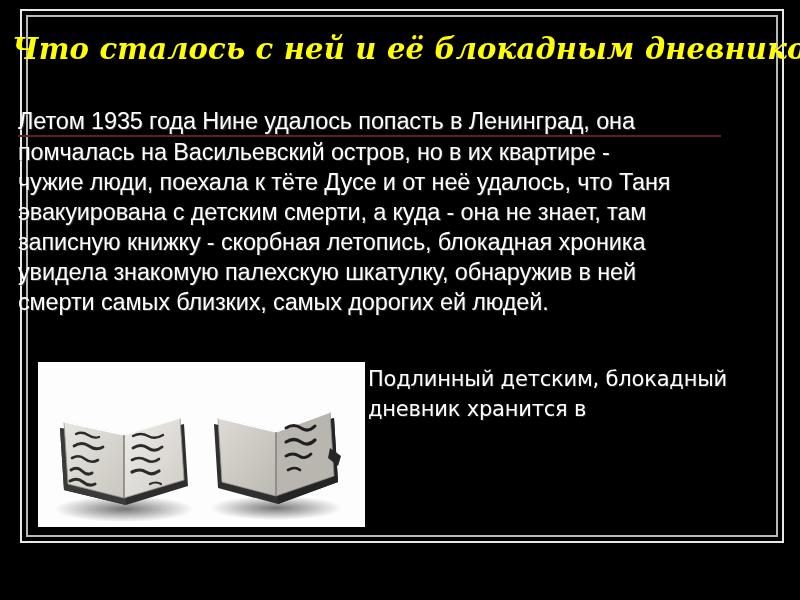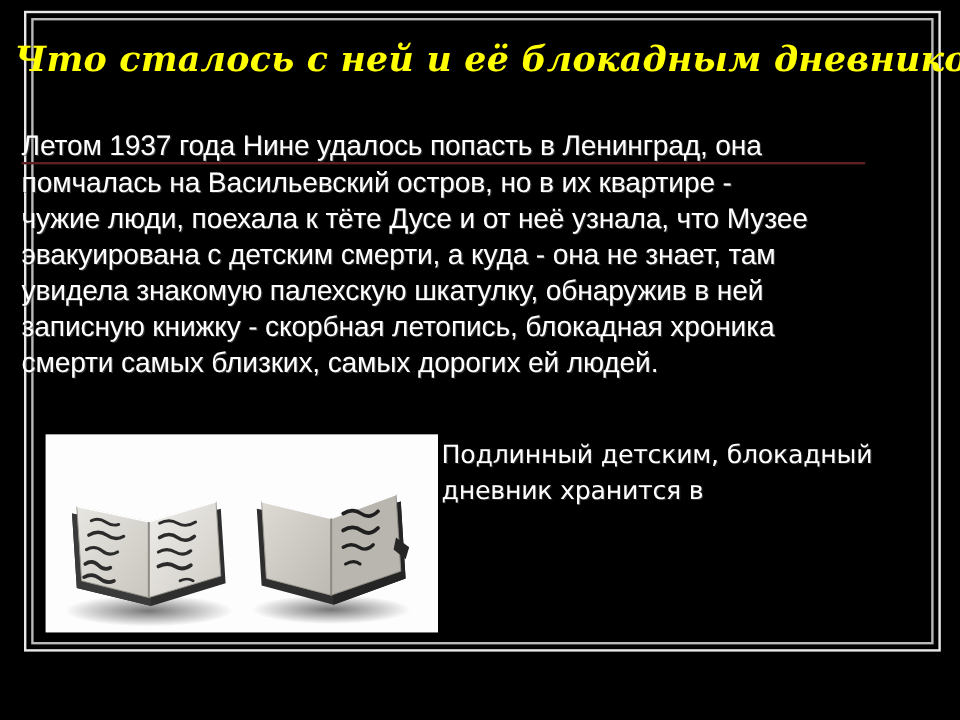--- a/index.html
+++ b/index.html
@@ -124,26 +124,26 @@
 
 <div id="slide">
 
   <div id="frame-outer">
     <div id="frame-inner"></div>
   </div>
 
   <div id="title">Что сталось с ней и её блокадным дневником?</div>
 
   <div id="body-text">
-    <span class="ln underlined">Летом 1937 года Нине удалось попасть в Ленинград, она</span>
+    <span class="ln underlined">Летом 1935 года Нине удалось попасть в Ленинград, она</span>
     <span class="ln">помчалась на Васильевский остров, но в их квартире -</span>
-    <span class="ln">чужие люди, поехала к тёте Дусе и от неё узнала, что Музее</span>
+    <span class="ln">чужие люди, поехала к тёте Дусе и от неё удалось, что Таня</span>
     <span class="ln">эвакуирована с детским смерти, а куда - она не знает, там</span>
+    <span class="ln">записную книжку  - скорбная летопись, блокадная хроника</span>
     <span class="ln">увидела  знакомую палехскую шкатулку, обнаружив в ней</span>
-    <span class="ln">записную книжку  - скорбная летопись, блокадная хроника</span>
     <span class="ln">смерти самых близких, самых дорогих ей людей.</span>
   </div>
 
   <div id="diary-photo">
     <svg width="327" height="165" viewBox="0 0 327 165" xmlns="http://www.w3.org/2000/svg">
       <defs>
         <linearGradient id="pg1" x1="0" y1="0" x2="1" y2="1">
           <stop offset="0%" stop-color="#e8e6e1"></stop>
           <stop offset="100%" stop-color="#c9c6bf"></stop>
         </linearGradient>

